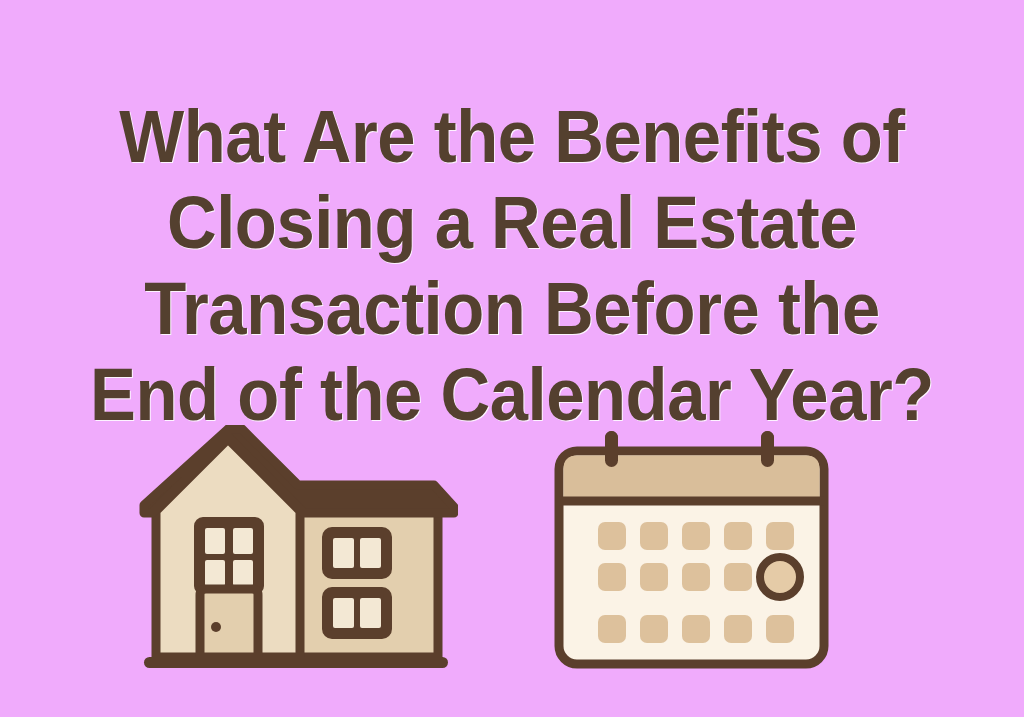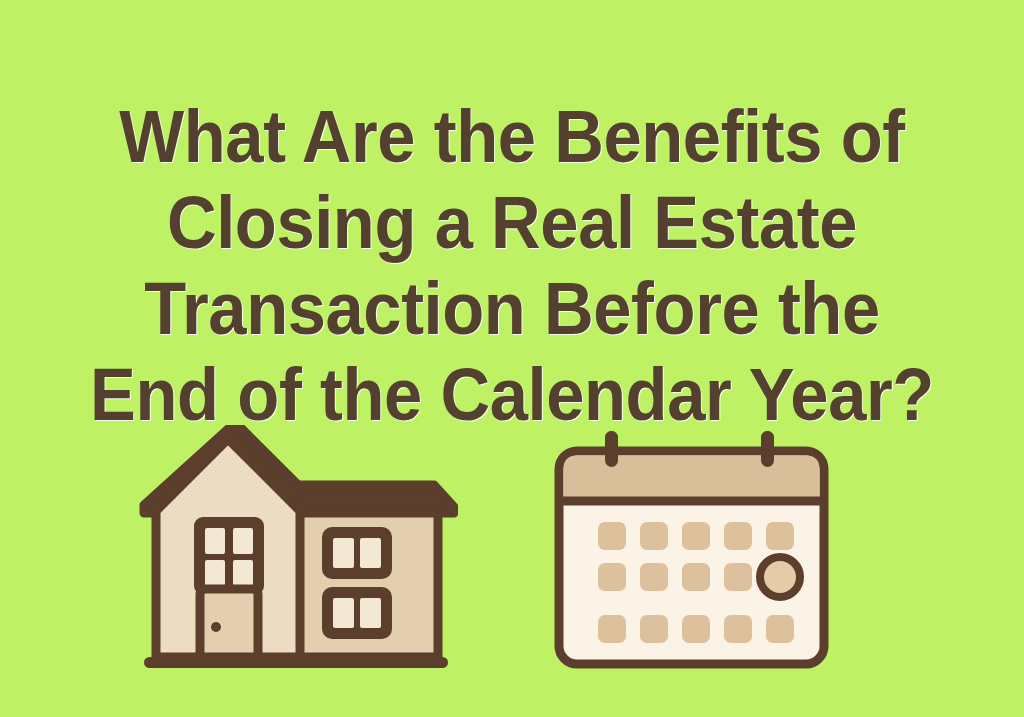--- a/index.html
+++ b/index.html
@@ -11,21 +11,21 @@
     width: 1024px;
     height: 717px;
     background: #fdf4e3;
     font-family: "Liberation Sans", sans-serif;
     overflow: hidden;
   }
   #stage {
     position: relative;
     width: 1024px;
     height: 717px;
-    background: #bef264;
+    background: #f0abfc;
   }
 
   
   #headline {
     position: absolute;
     left: 0;
     top: 44px;
     width: 1024px;
     text-align: center;
     color: #54402f;

